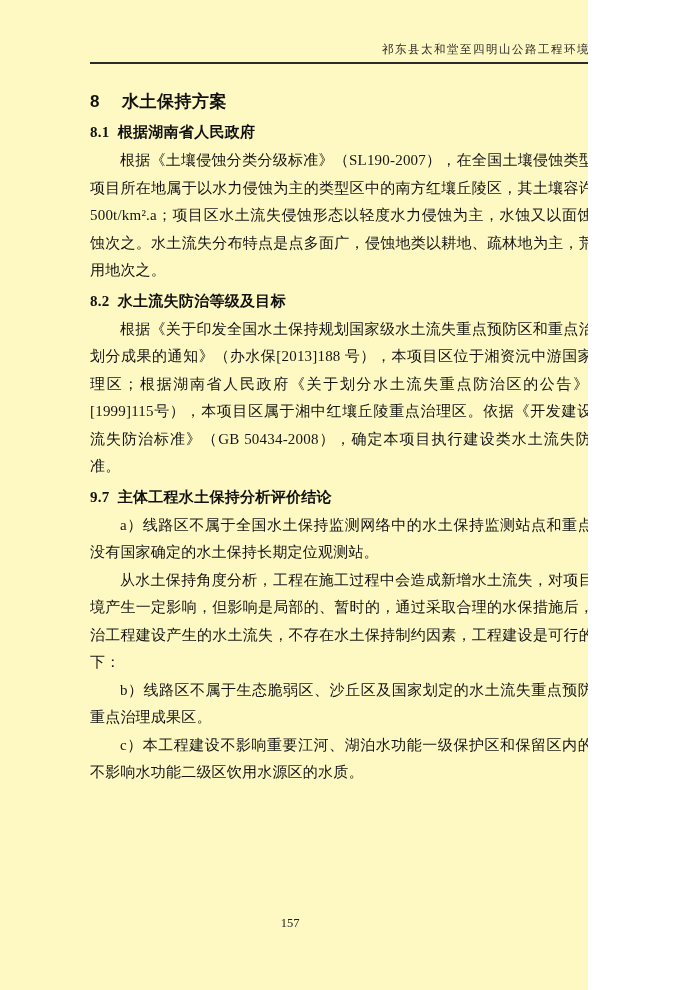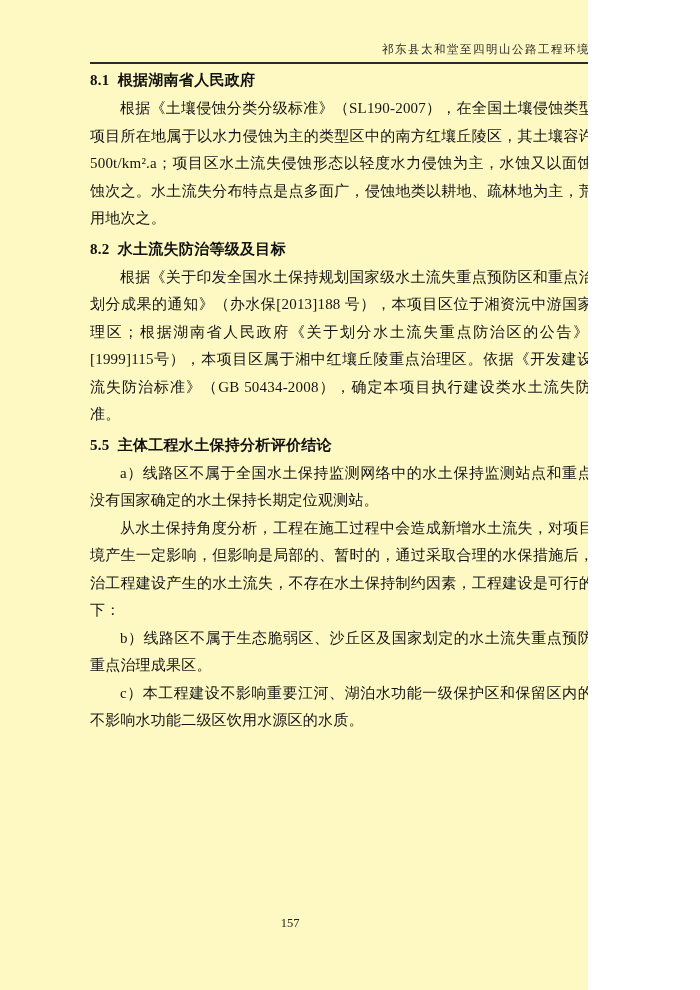--- a/index.html
+++ b/index.html
@@ -86,34 +86,37 @@
 <body>
 
 <div class="page">
   <div class="content">
 
     <div class="doc-header">
       <span>祁东县太和堂至四明山公路工程环境影响报告书</span>
     </div>
     <hr class="header-rule">
 
+    <div class="chapter-heading">
+      <span class="chapter-num">8</span><span>水土保持方案</span>
+    </div>
 
 
     <div class="section-heading">
       <span class="section-num">8.1</span><span>根据湖南省人民政府</span>
     </div>
     <p class="body-para">根据《土壤侵蚀分类分级标准》（SL190-2007），在全国土壤侵蚀类型区划中，项目所在地属于以水力侵蚀为主的类型区中的南方红壤丘陵区，其土壤容许流失量为500t/km².a；项目区水土流失侵蚀形态以轻度水力侵蚀为主，水蚀又以面蚀为主，沟蚀次之。水土流失分布特点是点多面广，侵蚀地类以耕地、疏林地为主，荒草地、农用地次之。</p>
 
     <div class="section-heading">
       <span class="section-num">8.2</span><span>水土流失防治等级及目标</span>
     </div>
     <p class="body-para">根据《关于印发全国水土保持规划国家级水土流失重点预防区和重点治理区复核划分成果的通知》（办水保[2013]188 号），本项目区位于湘资沅中游国家级重点治理区；根据湖南省人民政府《关于划分水土流失重点防治区的公告》（湘政函[1999]115号），本项目区属于湘中红壤丘陵重点治理区。依据《开发建设项目水土流失防治标准》（GB 50434-2008），确定本项目执行建设类水土流失防治一级标准。</p>
 
     <div class="section-heading">
-      <span class="section-num">5.5</span><span>主体工程水土保持分析评价结论</span>
+      <span class="section-num">9.7</span><span>主体工程水土保持分析评价结论</span>
     </div>
     <p class="body-para">a）线路区不属于全国水土保持监测网络中的水土保持监测站点和重点试验区，没有国家确定的水土保持长期定位观测站。</p>
     <p class="body-para">从水土保持角度分析，工程在施工过程中会造成新增水土流失，对项目区生态环境产生一定影响，但影响是局部的、暂时的，通过采取合理的水保措施后，可有效防治工程建设产生的水土流失，不存在水土保持制约因素，工程建设是可行的，具体如下：</p>
     <p class="body-para">b）线路区不属于生态脆弱区、沙丘区及国家划定的水土流失重点预防保护区和重点治理成果区。</p>
     <p class="body-para">c）本工程建设不影响重要江河、湖泊水功能一级保护区和保留区内的水质，也不影响水功能二级区饮用水源区的水质。</p>
 
   </div>
 
   <div class="page-footer">
     <span>157</span>

